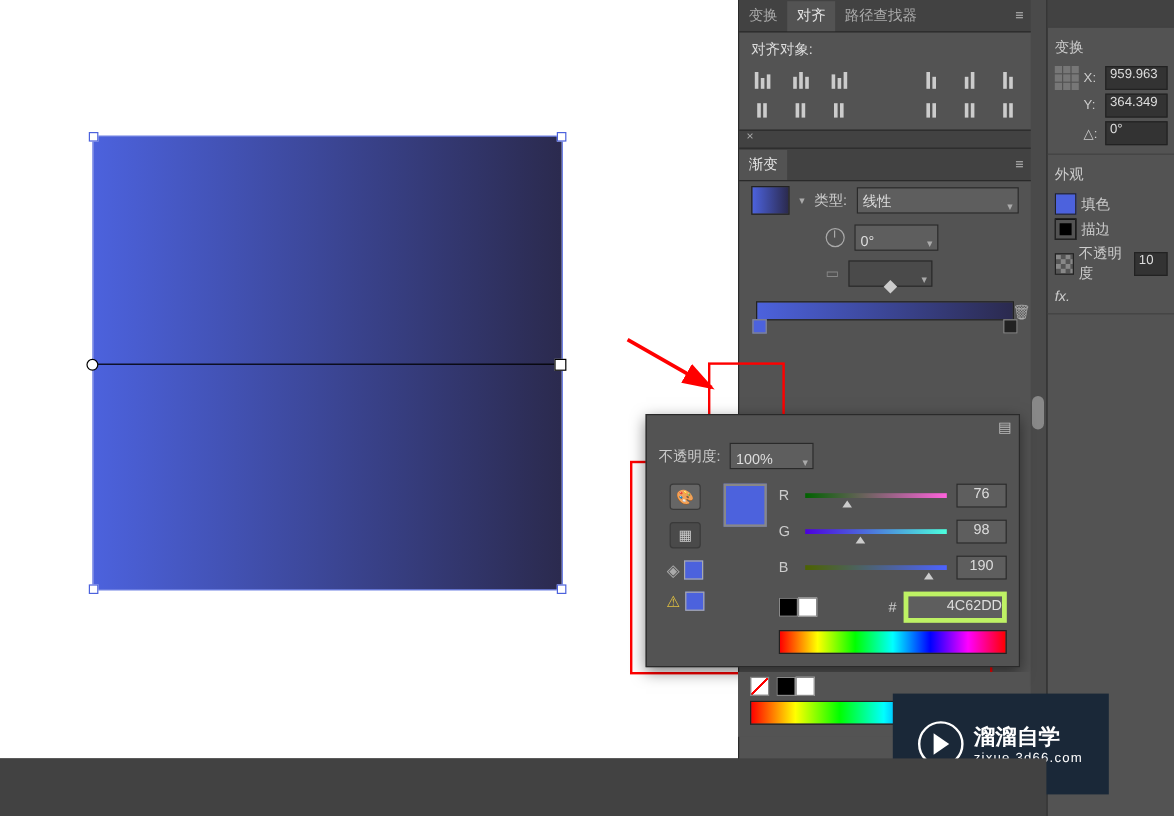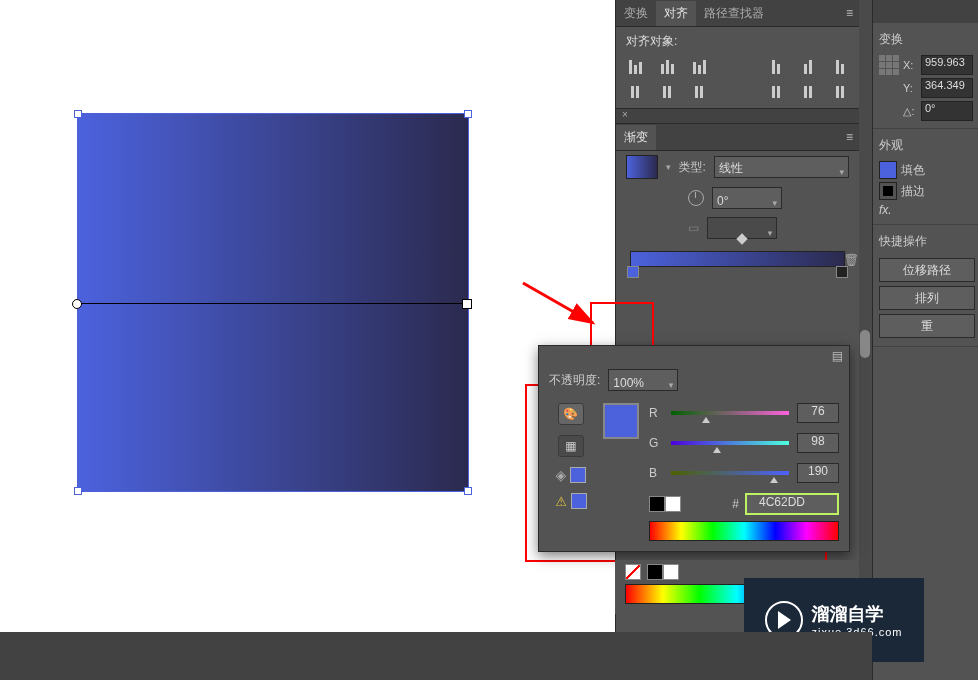--- a/index.html
+++ b/index.html
@@ -57,21 +57,21 @@
   .rgb-row{display:flex;align-items:center;gap:8px;margin-bottom:10px;}
   .rgb-label{width:14px;color:#ccc;}
   .slider{flex:1;height:10px;position:relative;cursor:pointer;}
   .slider .track{position:absolute;left:0;right:0;top:3px;height:4px;}
   .slider .thumb{position:absolute;top:9px;width:0;height:0;border-left:4px solid transparent;border-right:4px solid transparent;border-bottom:6px solid #ccc;}
   .rgb-val{width:40px;height:18px;background:#5e5e5e;border:1px solid #2a2a2a;color:#ddd;text-align:center;}
   .bw-sw{display:flex;}
   .bw-sw div{width:14px;height:14px;border:1px solid #888;}
   .hex-row{display:flex;align-items:center;gap:6px;margin:4px 0 6px 0;}
   .hex-label{margin-left:auto;color:#ccc;}
-  .hex-input{width:78px;height:18px;background:#5e5e5e;border:2px solid #bef264;color:#ddd;text-align:left;padding-left:12px;}
+  .hex-input{width:78px;height:18px;background:#5e5e5e;border:4px solid #bef264;color:#ddd;text-align:right;}
   .spectrum{height:18px;background:linear-gradient(to right,#ff0000,#ffff00,#00ff00,#00ffff,#0000ff,#ff00ff,#ff0000);border:1px solid #222;cursor:crosshair;}
   .bottom-color{position:absolute;left:615px;top:560px;width:243px;background:#535353;padding:4px 10px 10px 10px;box-sizing:border-box;}
   .right-col{position:absolute;left:872px;top:0;width:106px;height:680px;background:#535353;border-left:1px solid #2a2a2a;}
   .r-block{border-bottom:1px solid #424242;padding:4px 6px;}
   .r-title{color:#ccc;font-size:12px;padding:4px 0;}
   .r-row{display:flex;align-items:center;gap:4px;margin:3px 0;}
   .r-row label{color:#ccc;width:14px;font-size:11px;}
   .r-input{flex:1;height:18px;background:#333;border:1px solid #222;color:#ddd;padding:0 3px;font-size:11px;}
   .r-swatch{width:16px;height:16px;border:1px solid #222;}
   .r-btn{display:block;width:94px;height:22px;background:#5e5e5e;border:1px solid #2a2a2a;color:#ddd;margin:4px 0;text-align:center;line-height:22px;cursor:pointer;font-size:12px;}
@@ -343,28 +343,27 @@
     <div class="r-title">外观</div>
     <div class="r-row">
         <span class="r-swatch" style="background:#4c62dd"></span>
         <span>填色</span>
       </div>
     <div class="r-row">
         <span class="r-swatch" style="background:#000;box-shadow:inset 0 0 0 3px #535353"></span>
         <span>描边</span>
       </div>
     <div class="r-row">
+        <span class="r-swatch" style="background:repeating-conic-gradient(#888 0 25%,#555 0 50%) 0/8px 8px"></span>
+        <span>不透明度</span>
+        <div class="r-input" style="flex:0 0 20px">10</div>
+      </div>
+    <div class="r-row">
         <span style="font-style:italic">fx.</span>
       </div>
-  </div>
-  <div class="r-block">
-    <div class="r-title">快捷操作</div>
-    <div class="r-btn">位移路径</div>
-    <div class="r-btn">排列</div>
-    <div class="r-btn">重</div>
   </div>
 </div>
 
 <div class="watermark">
   <div class="wm-icon"></div>
   <div class="wm-text">
     <div class="l1">溜溜自学</div>
     <div class="l2">zixue.3d66.com</div>
   </div>
 </div>

